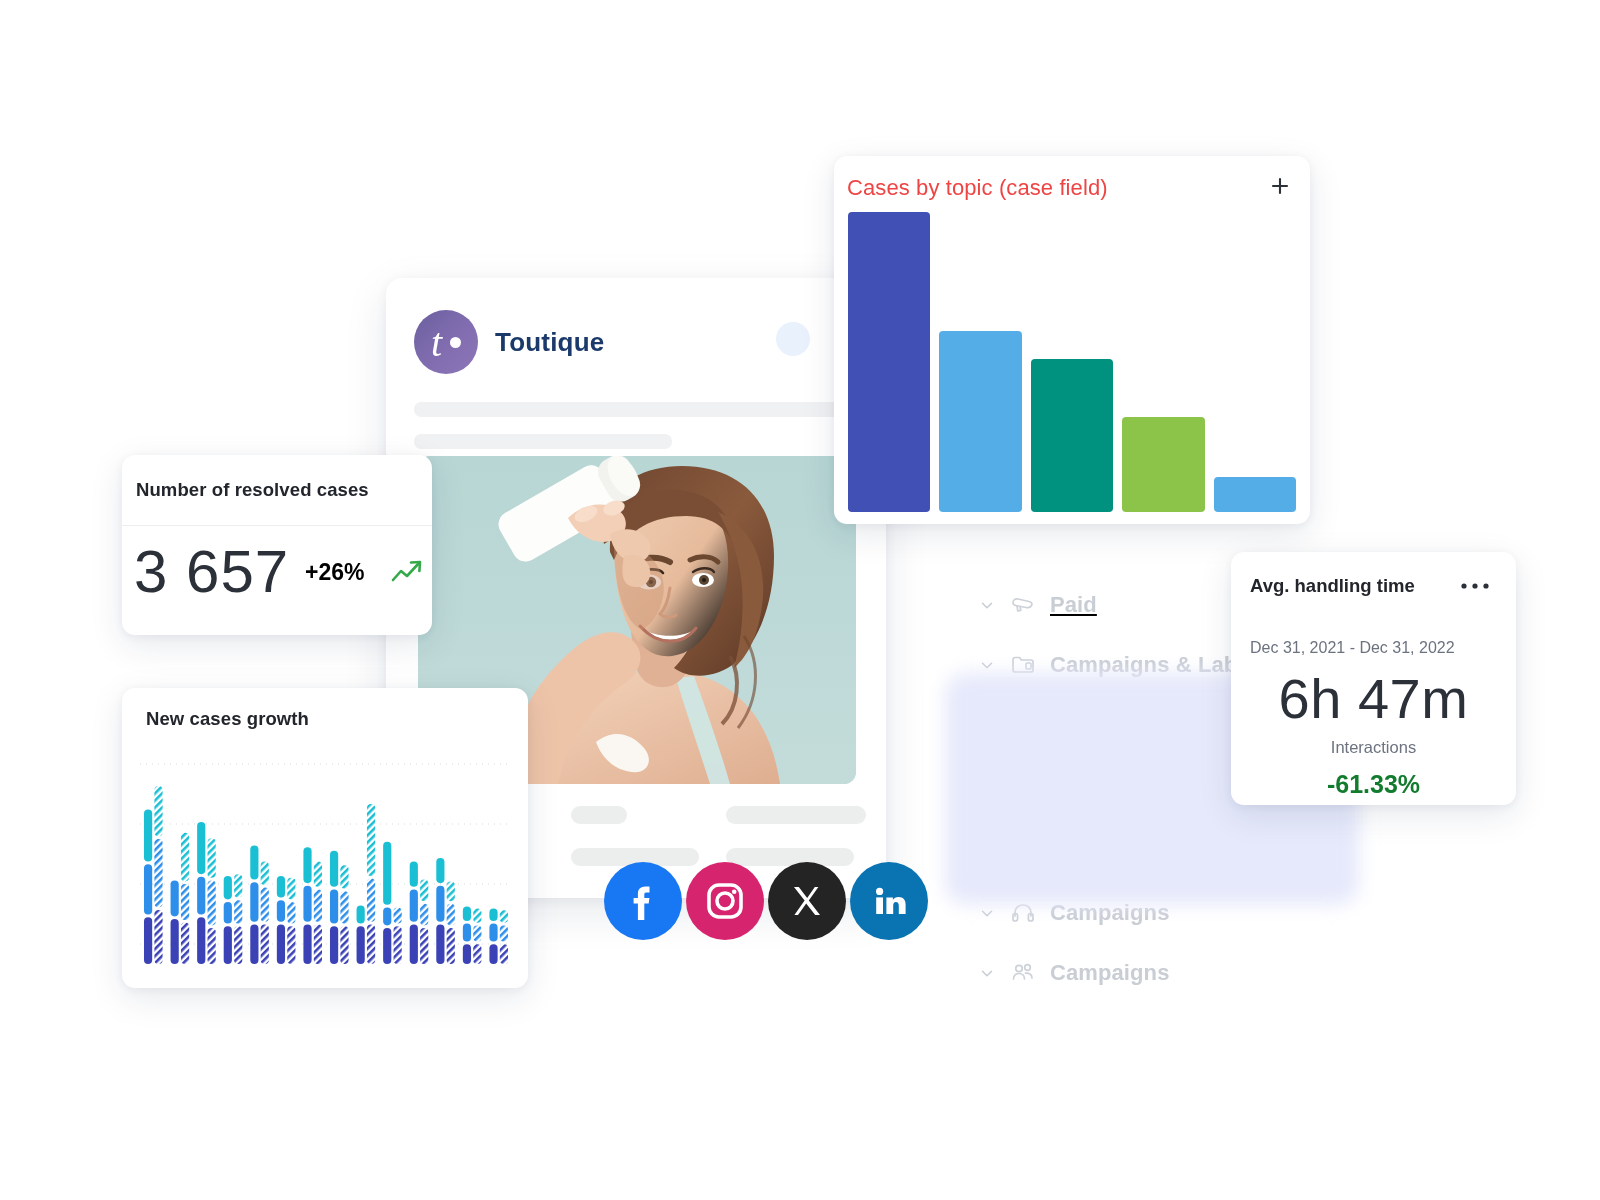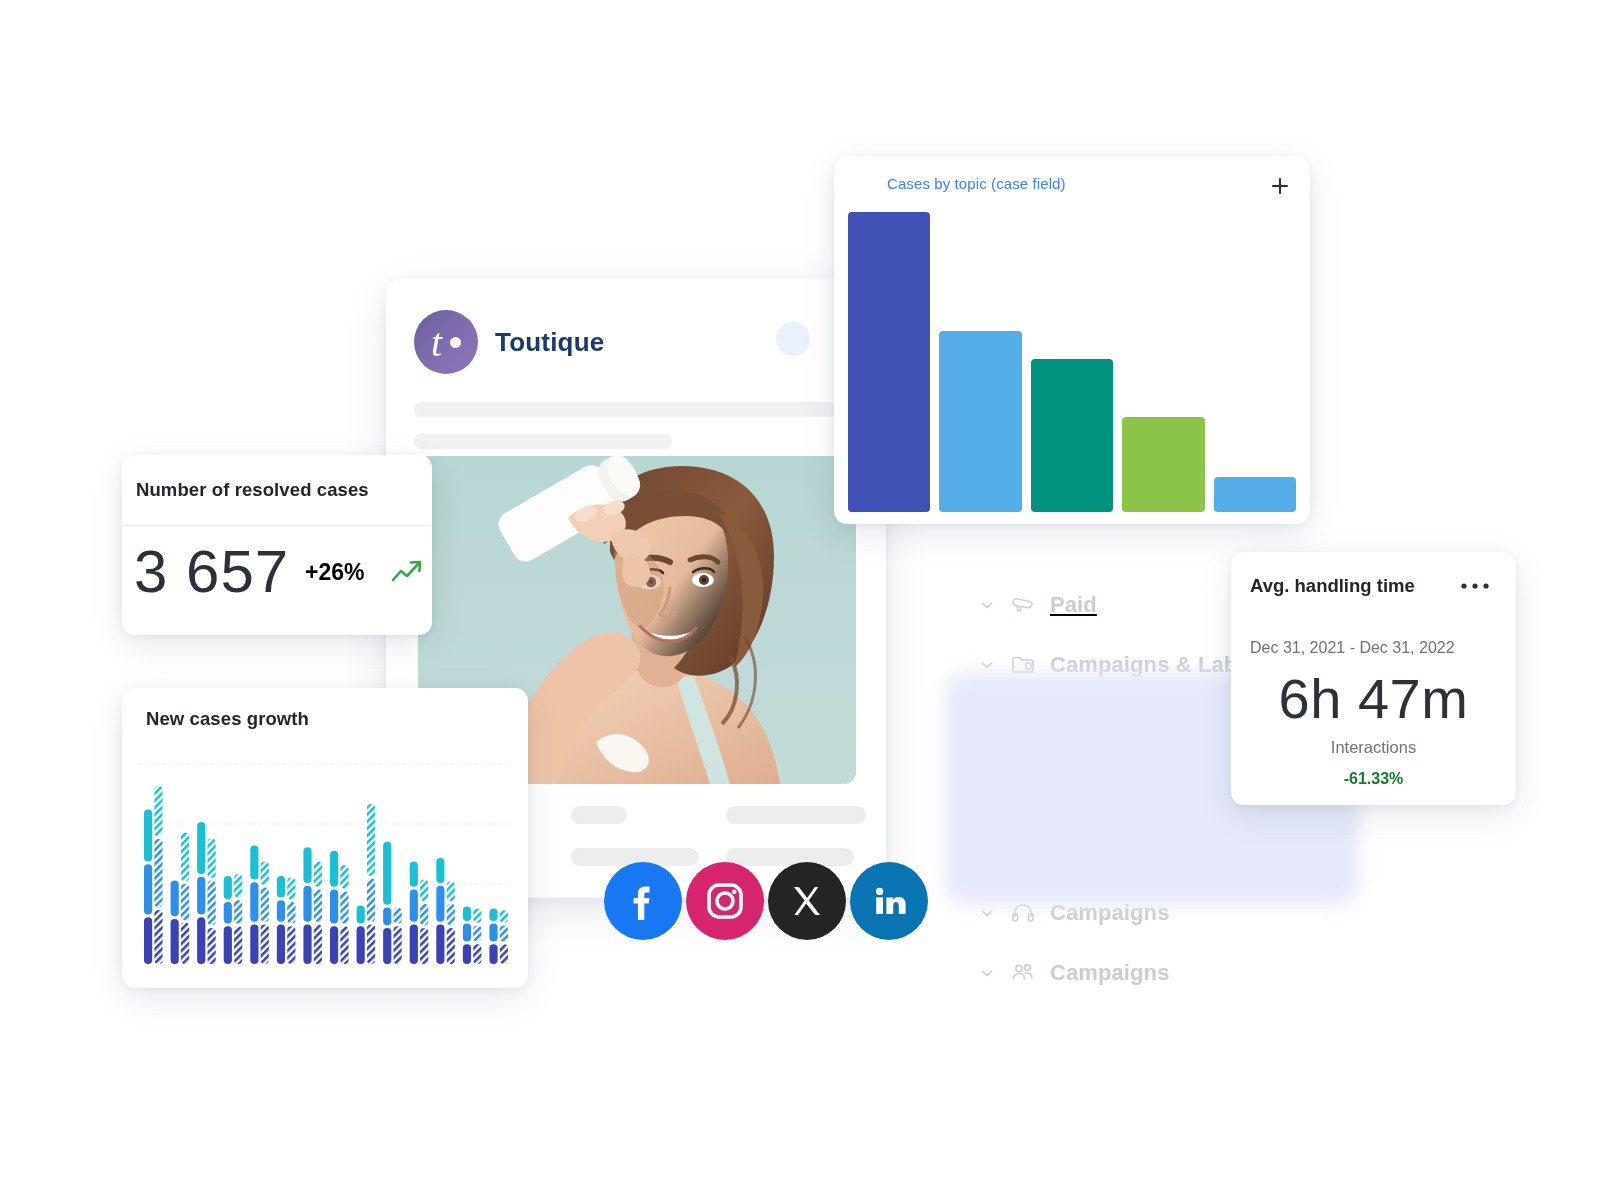--- a/index.html
+++ b/index.html
@@ -226,24 +226,24 @@
   #cases-card {
     left: 834px;
     top: 156px;
     width: 476px;
     height: 368px;
     border-radius: 13px;
     z-index: 6;
   }
   #cases-title {
     position: absolute;
-    left: 887px;
+    left: 847px;
     top: 175px;
-    font-size: 15px;
-    color: #3b82f6;
+    font-size: 22px;
+    color: #ef4444;
     font-weight: normal;
     letter-spacing: .1px;
   }
   #cases-plus {
     position: absolute;
     right: 24px;
     top: 176px;
     width: 20px;
     height: 20px;
   }
@@ -393,21 +393,21 @@
     text-align: center;
     font-size: 16.5px;
     color: #6c737f;
   }
   #aht-delta {
     position: absolute;
     left: 1231px;
     top: 770px;
     width: 285px;
     text-align: center;
-    font-size: 16px;
+    font-size: 25px;
     font-weight: bold;
     color: #127c2e;
   }
 
   
   #socials {
     position: absolute;
     left: 604px;
     top: 862px;
     display: flex;

